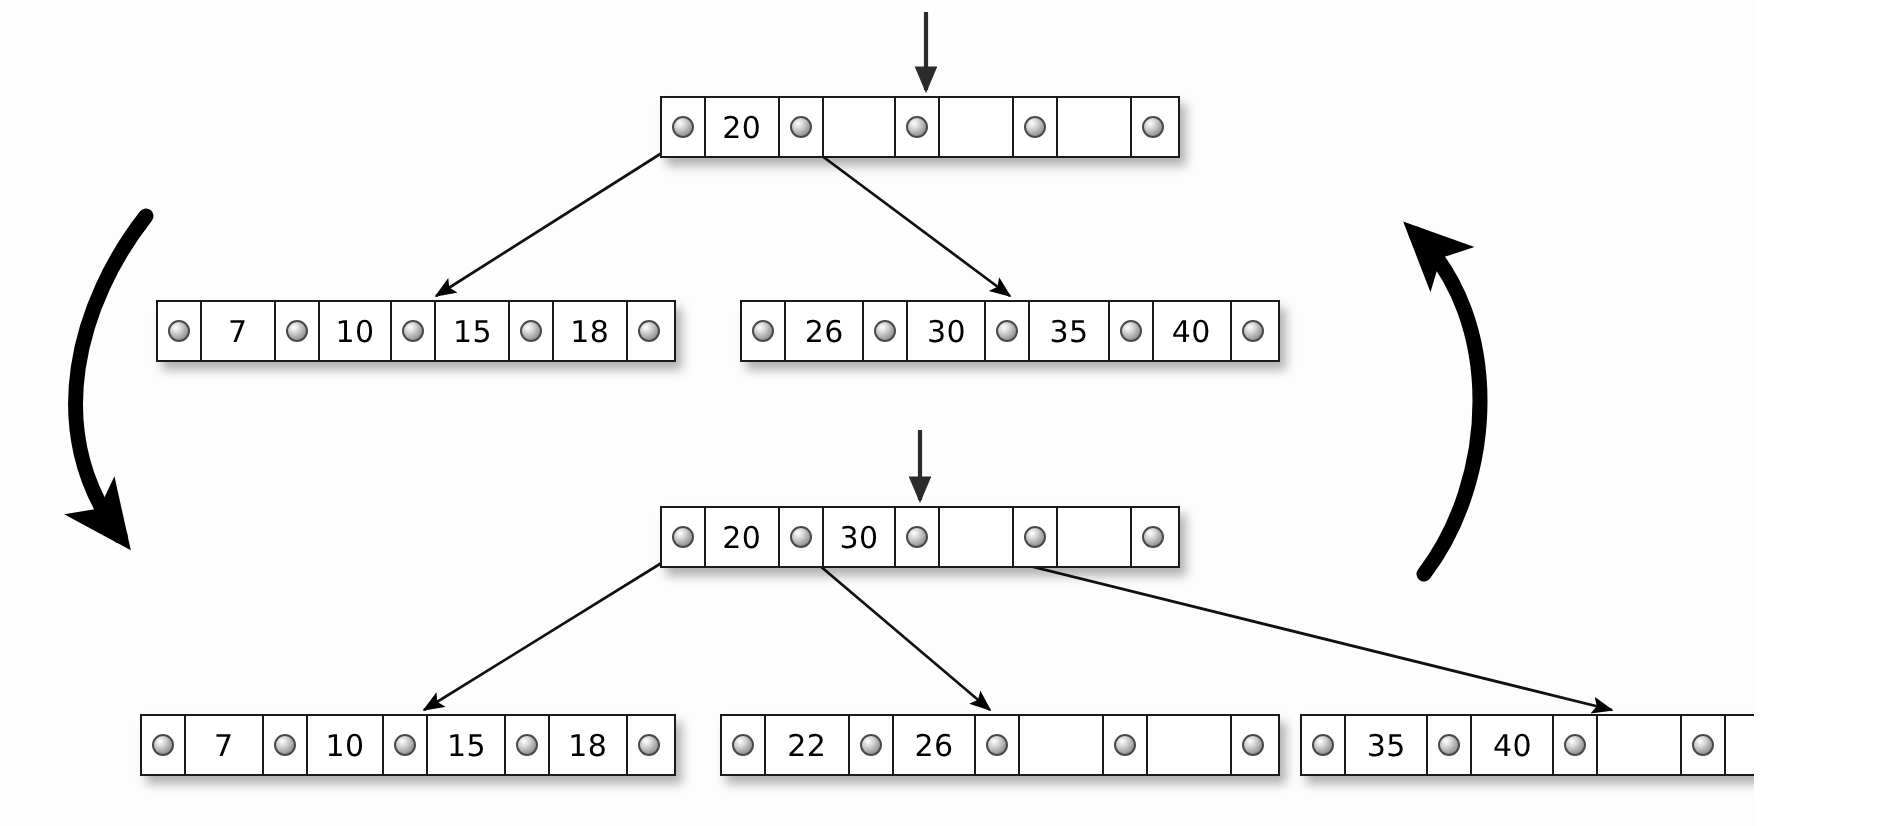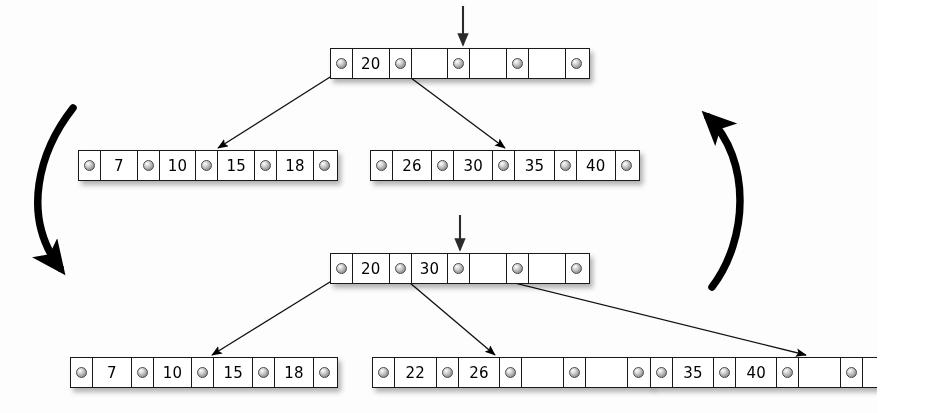--- a/index.html
+++ b/index.html
@@ -201,21 +201,21 @@
         </div>
         <div class="cell key" style="flex: 0 0 38.7px; width: 38.7px;">15</div>
         <div class="cell ptr">
           <span class="dot"></span>
         </div>
         <div class="cell key" style="flex: 0 0 38.7px; width: 38.7px;">18</div>
         <div class="cell ptr">
           <span class="dot"></span>
         </div>
       </div>
-      <div class="node" style="left: 372px; top: 357px; width: 280px;">
+      <div class="node" style="left: 360px; top: 357px; width: 280px;">
         <div class="cell ptr">
           <span class="dot"></span>
         </div>
         <div class="cell key" style="flex: 0 0 41.7px; width: 41.7px;">22</div>
         <div class="cell ptr">
           <span class="dot"></span>
         </div>
         <div class="cell key" style="flex: 0 0 41.7px; width: 41.7px;">26</div>
         <div class="cell ptr">
           <span class="dot"></span>

